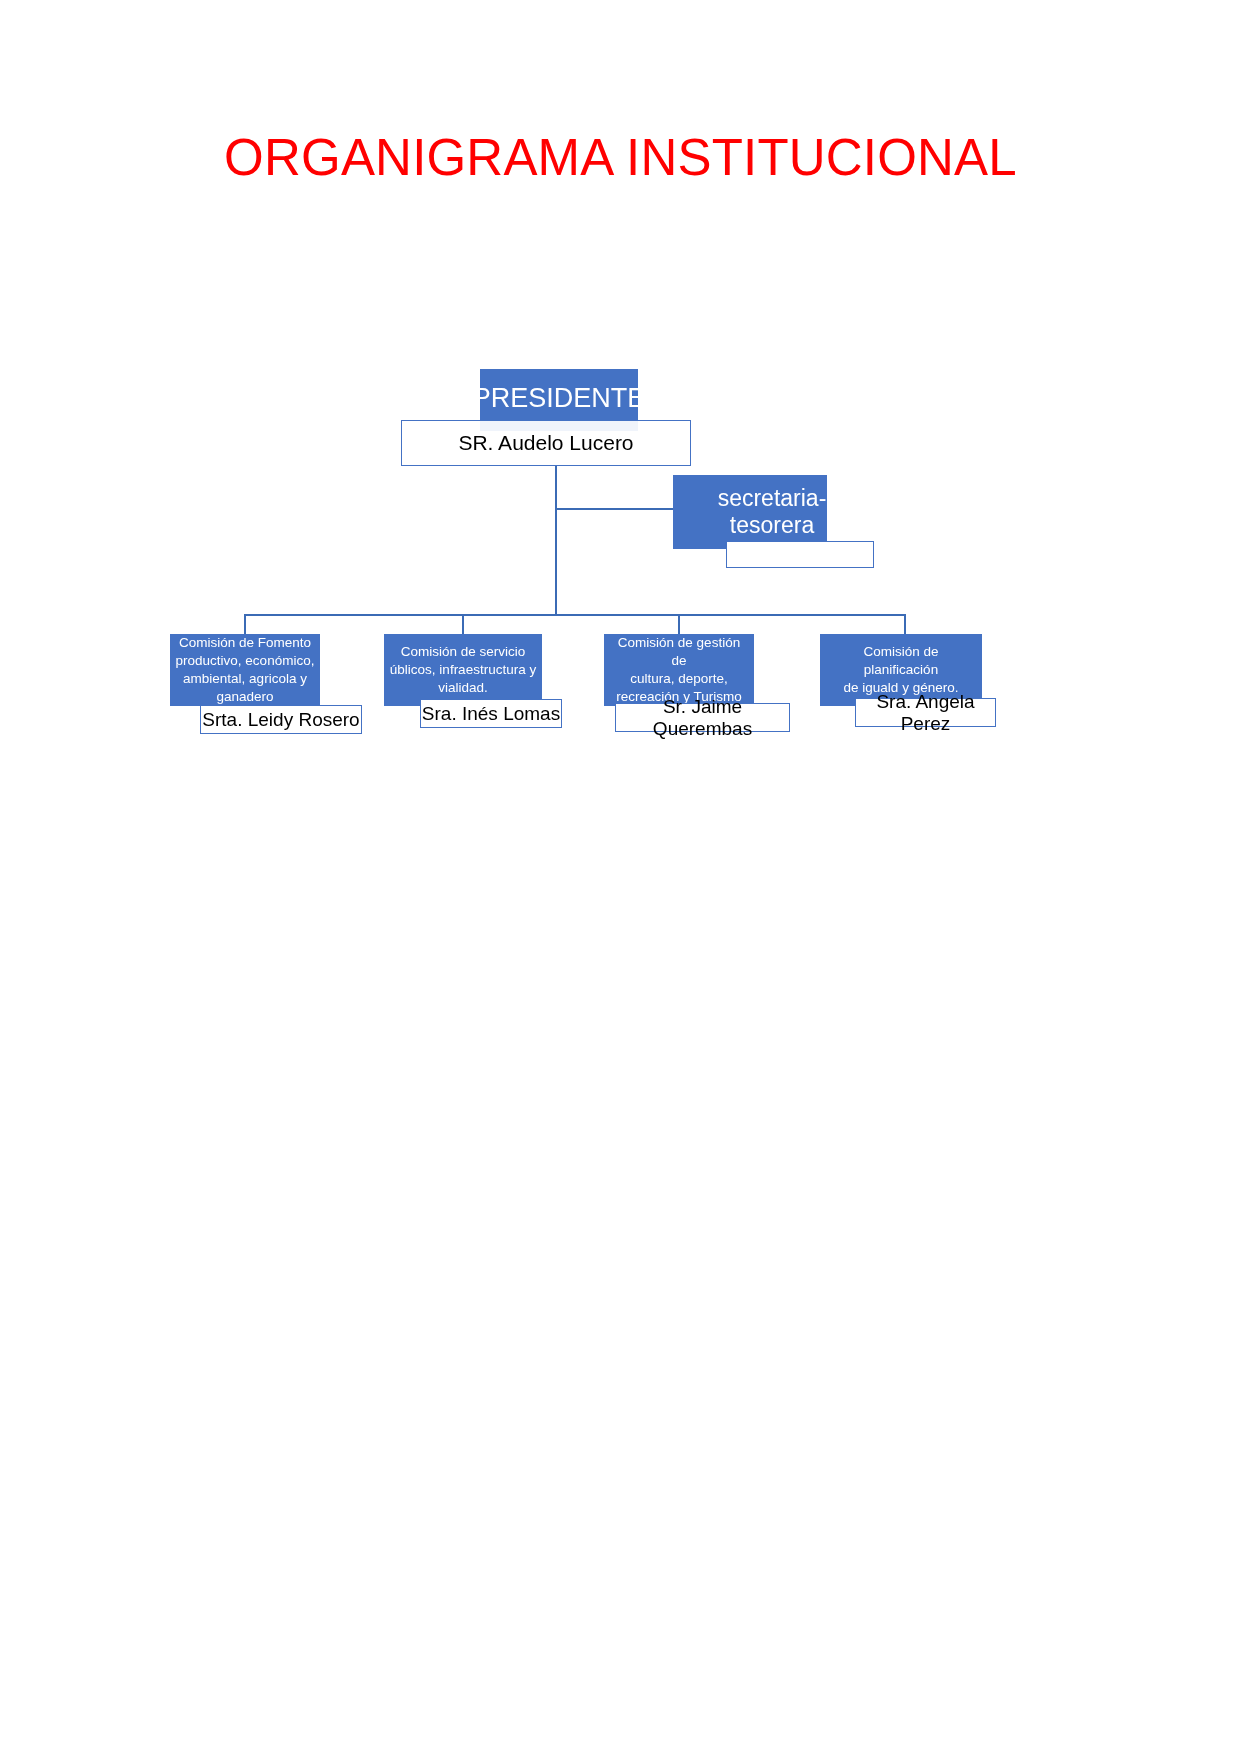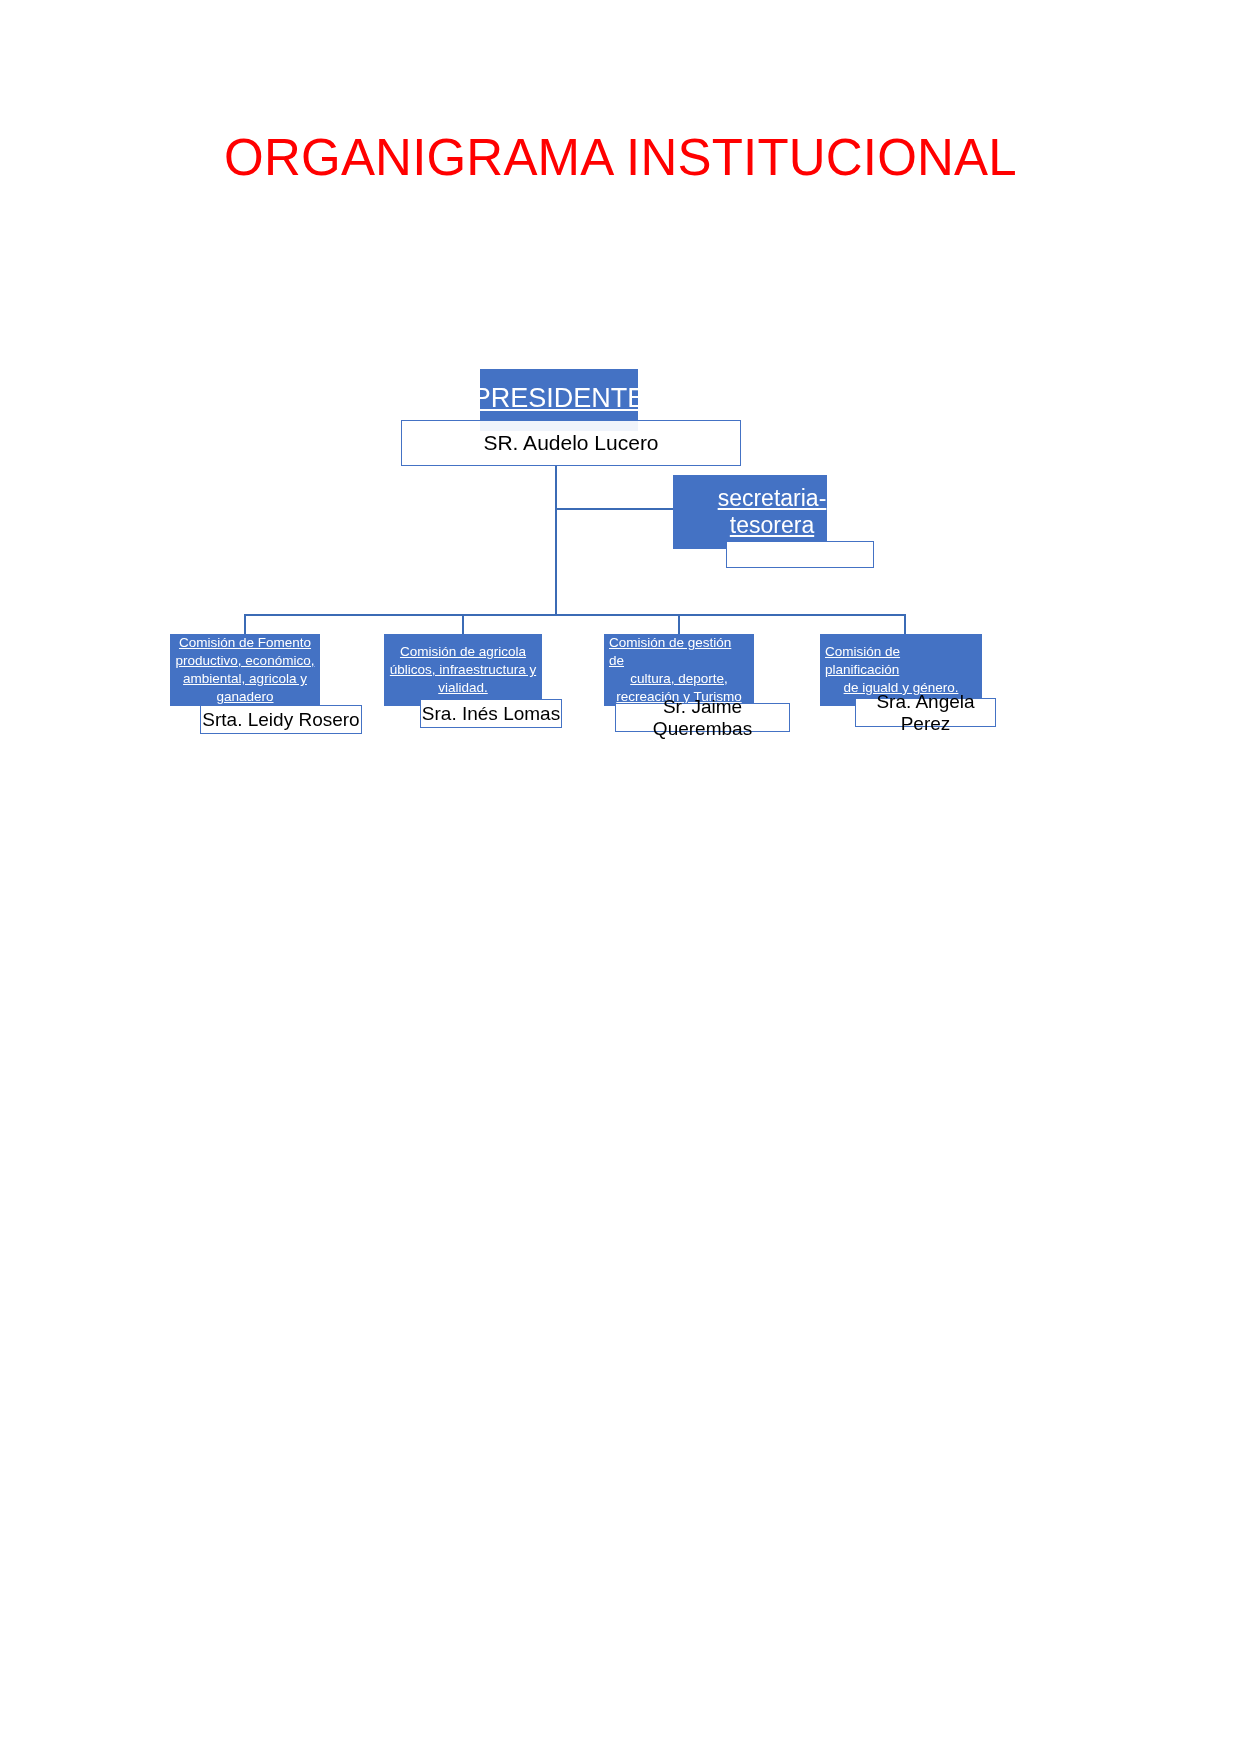--- a/index.html
+++ b/index.html
@@ -36,25 +36,24 @@
   }
 
   
   .role-box {
     position: absolute;
     background: #4472C4;
     color: #ffffff;
     display: flex;
     align-items: center;
     justify-content: center;
-    text-align: left;
+    text-align: center;
     box-sizing: border-box;
     line-height: 1.18;
     z-index: 3;
-    text-decoration: underline;
   }
   .name-box {
     position: absolute;
     background: #ffffff;
     border: 1px solid #4472C4;
     color: #000000;
     display: flex;
     align-items: center;
     justify-content: center;
     text-align: center;
@@ -76,21 +75,21 @@
 
   
   #president-role {
     left: 480px; top: 369px;
     width: 158px; height: 62px;
     font-size: 27px;
     padding-bottom: 2px;
   }
   #president-name {
     left: 401px; top: 420px;
-    width: 340px; height: 46px;
+    width: 290px; height: 46px;
     font-size: 21px;
   }
 
   #secretary-role {
     left: 673px; top: 475px;
     width: 154px; height: 74px;
     font-size: 23px;
     flex-direction: column;
     padding-left: 44px;
   }
@@ -153,21 +152,21 @@
 
   <div class="role-box commission-role" id="com1-role">
     <span>Comisión de Fomento</span>
     <span>productivo, económico,</span>
     <span>ambiental, agricola y</span>
     <span>ganadero</span>
   </div>
   <div class="name-box commission-name" id="com1-name">Srta. Leidy Rosero</div>
 
   <div class="role-box commission-role" id="com2-role">
-    <span>Comisión de agricola</span>
+    <span>Comisión de servicio</span>
     <span>úblicos, infraestructura y</span>
     <span>vialidad.</span>
   </div>
   <div class="name-box commission-name" id="com2-name">Sra. Inés Lomas</div>
 
   <div class="role-box commission-role" id="com3-role">
     <span>Comisión de gestión de</span>
     <span>cultura, deporte,</span>
     <span>recreación y Turismo</span>
   </div>

